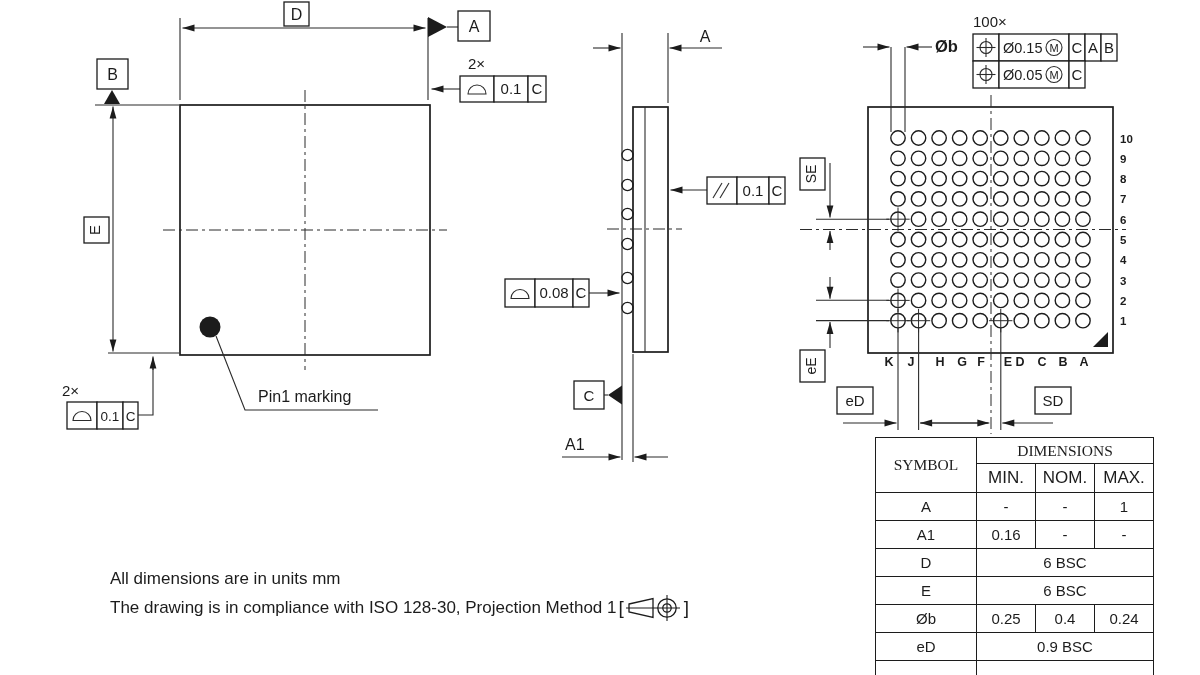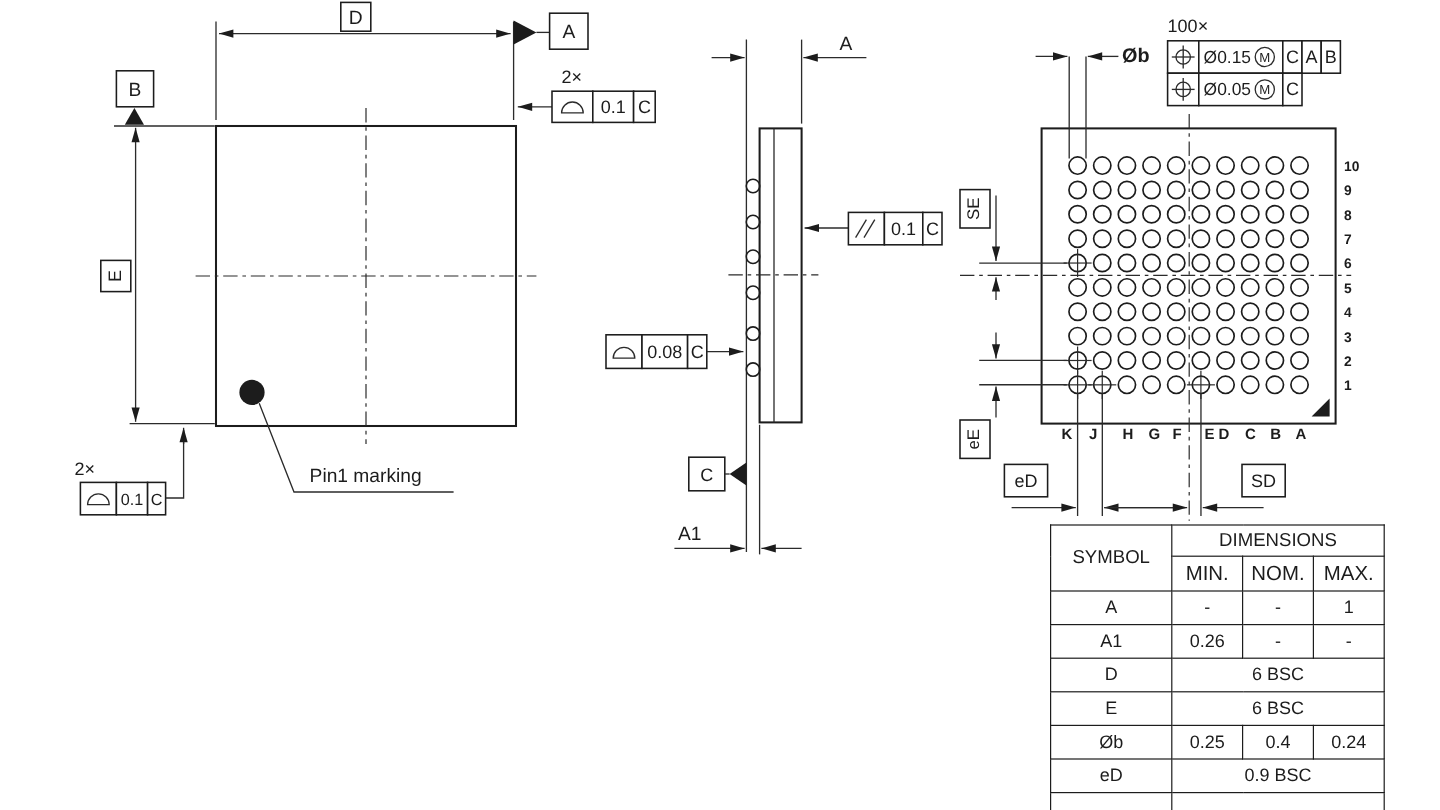--- a/index.html
+++ b/index.html
@@ -19,21 +19,21 @@
   .filled{fill:#1c1c1c;stroke:none;}
   
   #notes{position:absolute;left:110px;top:564px;font-size:17px;line-height:29px;white-space:nowrap;}
   #notes .row2{display:flex;align-items:center;}
   #notes .br{font-size:19px;padding:0 2px;}
   
   #dimtable{position:absolute;left:875px;top:437px;border-collapse:collapse;font-size:15px;}
   #dimtable td,#dimtable th{border:1.4px solid #1c1c1c;text-align:center;padding:0;font-weight:normal;}
   #dimtable .c-sym{width:100px;}
   #dimtable .c-v{width:58px;}
-  #dimtable .hd1{height:26px;font-size:15.5px;}
+  #dimtable .hd1{height:26px;font-size:15.5px;font-family:Liberation Serif, serif;}
   #dimtable .hd2{height:29px;font-size:17px;}
   #dimtable .dr{height:28px;}
   #dimtable .partial{height:22px;}
 </style>
 </head>
 <body>
 
 <div id="stage">
 
 <svg width="1200" height="675" viewBox="0 0 1200 675">
@@ -385,20 +385,33 @@
       <rect x="837" y="387" width="36" height="27" class="cell"></rect>
       <text x="855" y="406" class="boxtxt" style="font-size:15px">eD</text>
       <rect x="1035" y="387" width="36" height="27" class="cell"></rect>
       <text x="1053" y="406" class="boxtxt" style="font-size:15px">SD</text>
     </g>
   </g>
 </svg>
 
 
 <div id="notes">
+  <div>All dimensions are in units mm</div>
+  <div class="row2">
+    <span>The drawing is in compliance with ISO 128-30, Projection Method 1</span>
+    <span class="br">[</span>
+    <svg width="56" height="26" viewBox="0 0 56 26">
+      <polygon points="3,9 27,3.5 27,22.5 3,17" fill="none" stroke="#1c1c1c" stroke-width="1.3"></polygon>
+      <line x1="0" y1="13" x2="54" y2="13" stroke="#1c1c1c" stroke-width="1.1"></line>
+      <circle cx="41" cy="13" r="9.2" fill="none" stroke="#1c1c1c" stroke-width="1.3"></circle>
+      <circle cx="41" cy="13" r="4.2" fill="none" stroke="#1c1c1c" stroke-width="1.3"></circle>
+      <line x1="41" y1="0" x2="41" y2="26" stroke="#1c1c1c" stroke-width="1.1"></line>
+    </svg>
+    <span class="br">]</span>
+  </div>
 </div>
 
 
 <table id="dimtable">
   <tbody>
         <tr class="hd1">
     <td class="c-sym" rowspan="2">SYMBOL</td>
     <td colspan="3">DIMENSIONS</td>
   </tr>
   <tr class="hd2">
@@ -407,21 +420,21 @@
     <td class="c-v">MAX.</td>
   </tr>
   <tr class="dr">
     <td>A</td>
     <td>-</td>
     <td>-</td>
     <td>1</td>
   </tr>
   <tr class="dr">
     <td>A1</td>
-    <td>0.26</td>
+    <td>0.16</td>
     <td>-</td>
     <td>-</td>
   </tr>
   <tr class="dr">
     <td>D</td>
     <td colspan="3">6 BSC</td>
   </tr>
   <tr class="dr">
     <td>E</td>
     <td colspan="3">6 BSC</td>

